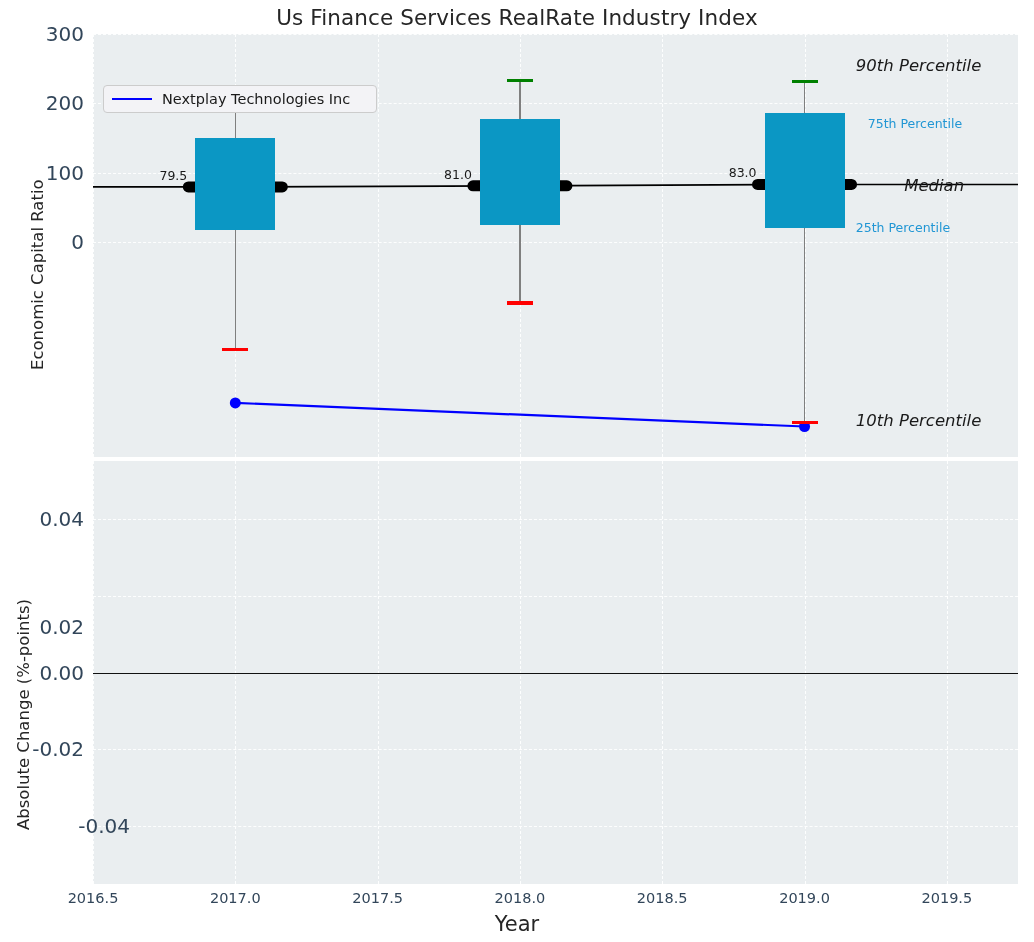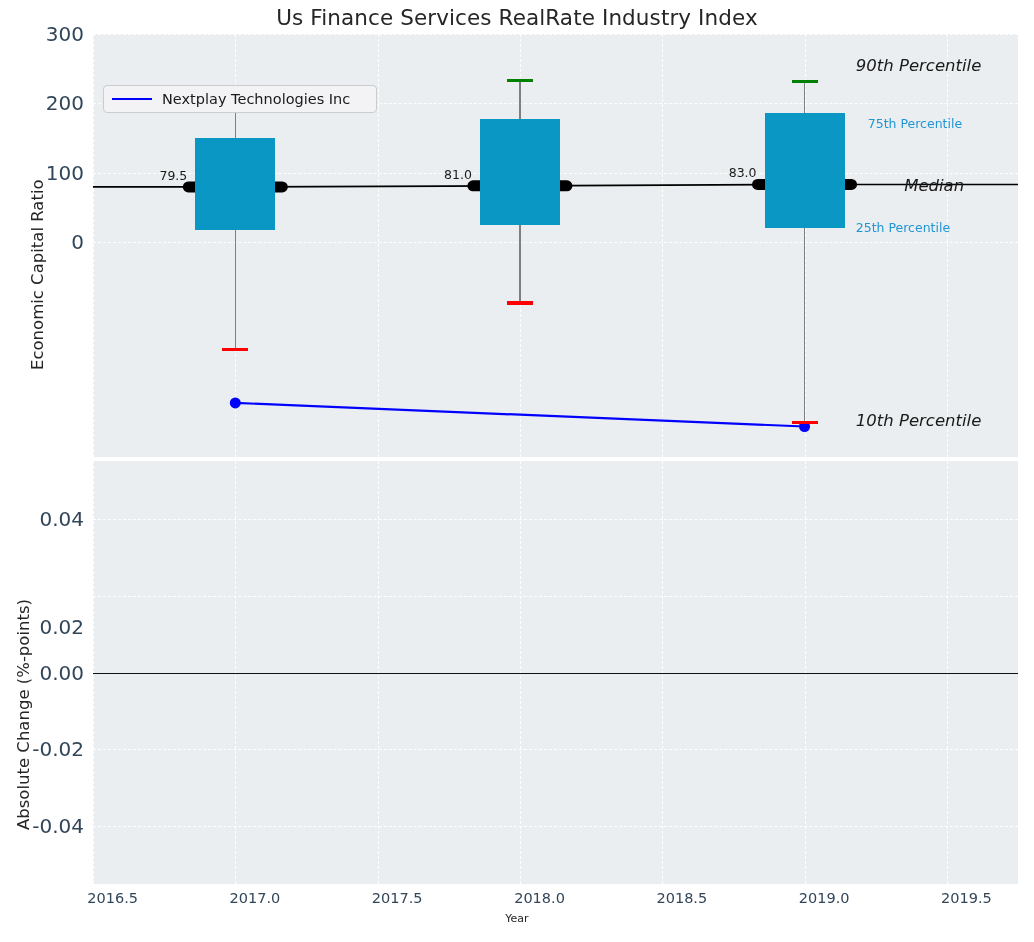--- a/index.html
+++ b/index.html
@@ -72,42 +72,42 @@
     width: 84px;
     text-align: right;
     font-size: 20px;
     color: #32465a;
     transform: translateY(-50%);
   }
   .xtick {
     position: absolute;
     top: 890px;
     width: 90px;
-    text-align: right;
+    text-align: center;
     font-size: 14.5px;
     color: #32465a;
     transform: translateX(-50%);
   }
   .axis-label-y {
     position: absolute;
     font-size: 16.5px;
     color: #262626;
     transform-origin: 0 0;
     transform: rotate(-90deg);
     white-space: nowrap;
   }
   #ylabel-top { left: 28px; top: 370px; }
   #ylabel-bottom { left: 14px; top: 830px; }
   .axis-label-x {
     position: absolute;
     left: 0;
     top: 912px;
     width: 1034px;
     text-align: center;
-    font-size: 11px;
+    font-size: 21px;
     color: #262626;
   }
   
   .whisker-line {
     position: absolute;
     width: 1.6px;
     background: #7f7f7f;
   }
   .cap {
     position: absolute;
@@ -266,21 +266,21 @@
       <div class="ytick" style="left: 0px; top: 242.033px;">0</div>
       <div class="ytick" style="left: 0px; top: 172.689px;">100</div>
       <div class="ytick" style="left: 0px; top: 103.344px;">200</div>
       <div class="ytick" style="left: 0px; top: 34px;">300</div>
     </div>
   <div id="yticks-bottom">
       <div class="ytick" style="left: 0px; top: 518.682px;">0.04</div>
       <div class="ytick" style="left: 0px; top: 627px;">0.02</div>
       <div class="ytick" style="left: 0px; top: 672.5px;">0.00</div>
       <div class="ytick" style="left: 0px; top: 749.409px;">-0.02</div>
-      <div class="ytick" style="left: 0px; top: 826.318px;">-0.04</div>
+      <div class="ytick" style="left: 0px; top: 826.318px; padding-left: 46px;">-0.04</div>
     </div>
   <div id="xticks">
       <div class="xtick" style="left: 93px;">2016.5</div>
       <div class="xtick" style="left: 235.308px;">2017.0</div>
       <div class="xtick" style="left: 377.615px;">2017.5</div>
       <div class="xtick" style="left: 519.923px;">2018.0</div>
       <div class="xtick" style="left: 662.231px;">2018.5</div>
       <div class="xtick" style="left: 804.538px;">2019.0</div>
       <div class="xtick" style="left: 946.846px;">2019.5</div>
     </div>

